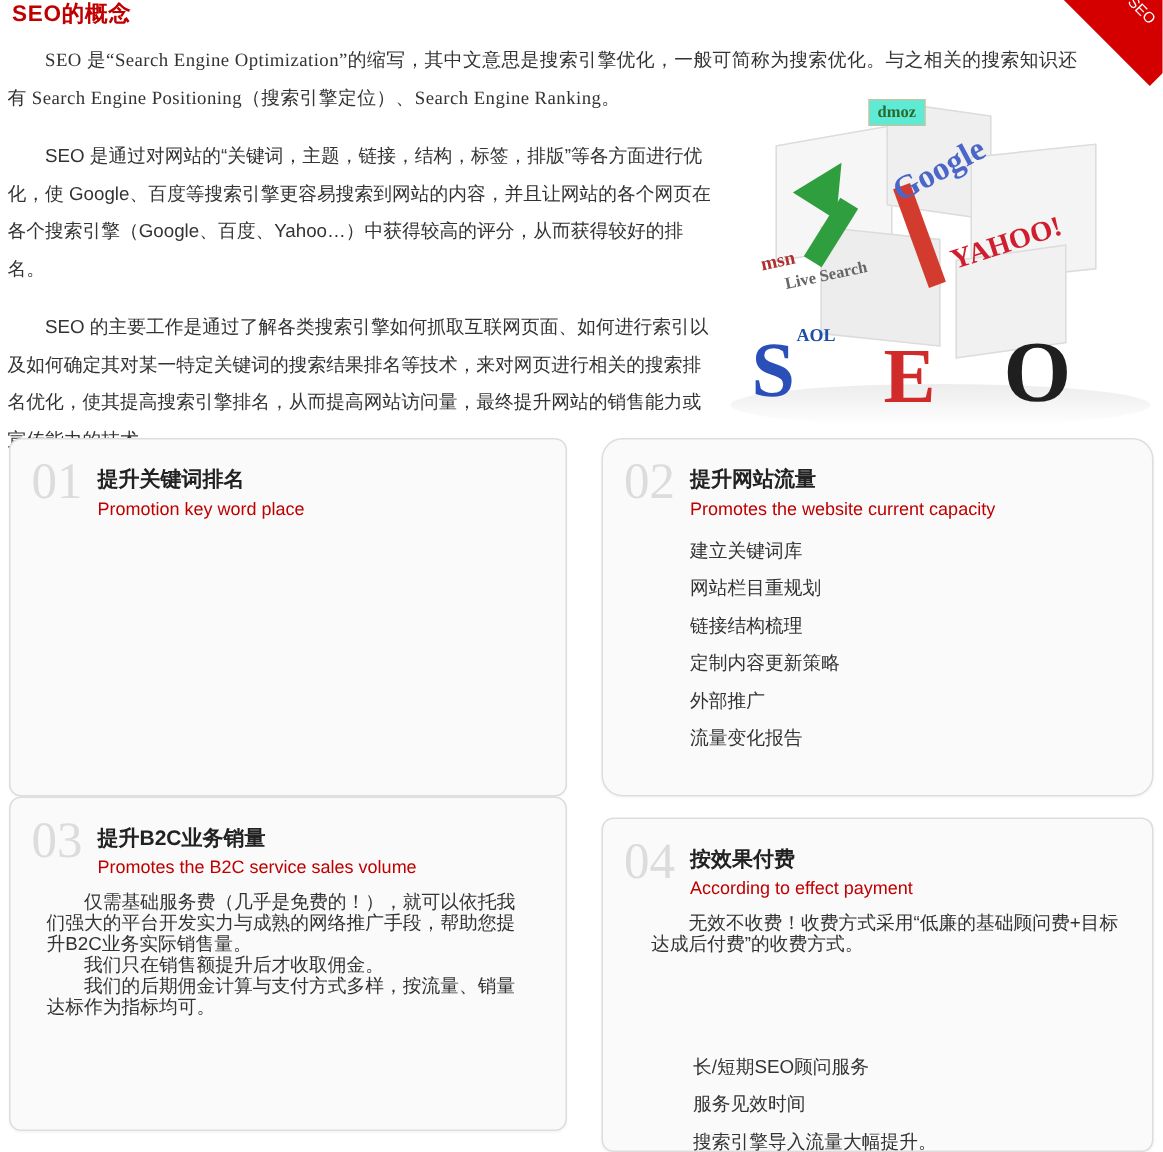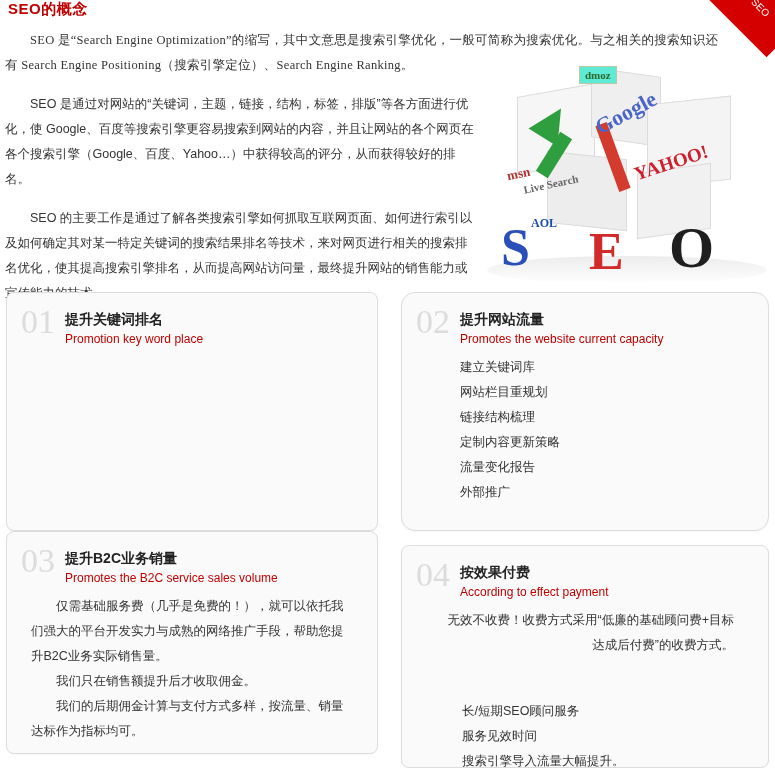--- a/index.html
+++ b/index.html
@@ -237,27 +237,27 @@
     color: #333333;
     line-height: 25px;
   }
   .card-para {
     position: absolute;
     left: 24px;
     top: 62px;
     width: 324px;
     font-size: 12.5px;
     color: #333333;
-    line-height: 25px;
+    line-height: 14px;
   }
   .card-para p {
     margin: 0;
     text-indent: 2em;
   }
-  .card.c-04 .card-para { left: 16px; width: 316px; text-align: right; }
+  .card.c-04 .card-para { left: 32px; width: 316px; }
   .card-list.lower { top: 150px; }
   .card.c-04 .card-list.lower { left: 60px; top: 153px; }
 </style>
 </head>
 <body>
 
 <div class="page">
 
   <div class="ribbon"></div>
   <div class="ribbon-text">SEO</div>
@@ -311,22 +311,22 @@
       <div class="card-num">02</div>
       <div class="card-head">
         <div class="card-title">提升网站流量</div>
         <div class="card-sub">Promotes the website current capacity</div>
       </div>
       <ul class="card-list">
         <li>建立关键词库</li>
         <li>网站栏目重规划</li>
         <li>链接结构梳理</li>
         <li>定制内容更新策略</li>
+        <li>外部推广</li>
         <li>流量变化报告</li>
-        <li>外部推广</li>
       </ul>
     </div>
 
     <div class="card c-03">
       <div class="card-num">03</div>
       <div class="card-head">
         <div class="card-title">提升B2C业务销量</div>
         <div class="card-sub">Promotes the B2C service sales volume</div>
       </div>
       <div class="card-para">

